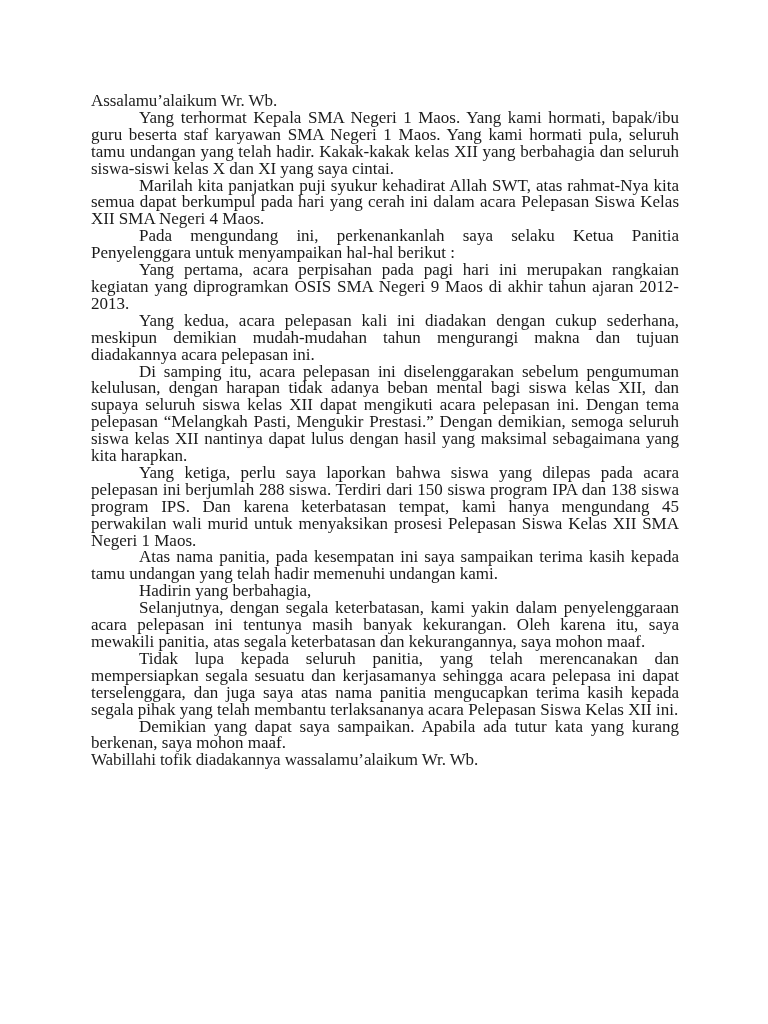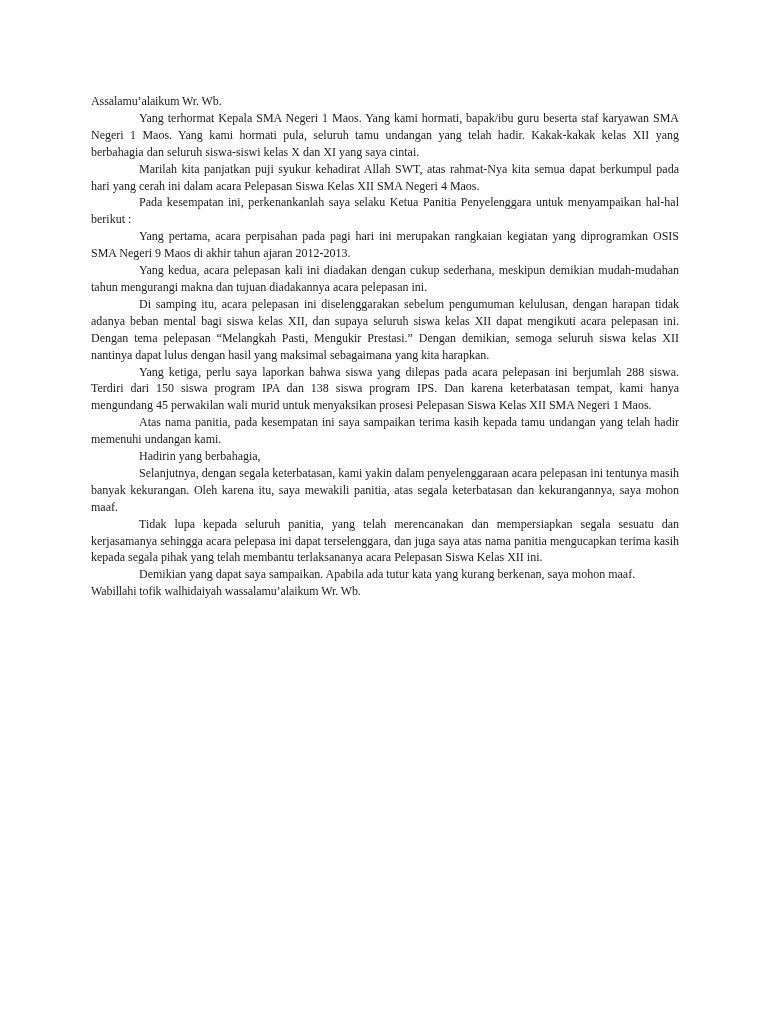--- a/index.html
+++ b/index.html
@@ -12,21 +12,21 @@
     height: 1024px;
     overflow: hidden;
     position: relative;
   }
   .page {
     position: absolute;
     left: 91px;
     top: 93px;
     width: 588px;
     font-family: "Liberation Serif", "DejaVu Serif", serif;
-    font-size: 12px;
+    font-size: 17px;
     line-height: 16.9px;
     color: #1a1a1a;
   }
   .page p {
     margin: 0;
     padding: 0;
     text-align: justify;
     text-align-last: left;
   }
   .page p.indent {
@@ -41,24 +41,24 @@
     color: #222;
   }
 </style>
 </head>
 <body>
 
 <div class="page">
   <p class="flush greeting">Assalamu’alaikum Wr. Wb.</p>
   <p class="indent">Yang terhormat Kepala SMA Negeri 1 Maos. Yang kami hormati, bapak/ibu guru beserta staf karyawan SMA Negeri 1 Maos. Yang kami hormati pula, seluruh tamu undangan yang telah hadir. Kakak-kakak kelas XII yang berbahagia dan seluruh siswa-siswi kelas X dan XI yang saya cintai.</p>
   <p class="indent">Marilah kita panjatkan puji syukur kehadirat Allah SWT, atas rahmat-Nya kita semua dapat berkumpul pada hari yang cerah ini dalam acara Pelepasan Siswa Kelas XII SMA Negeri 4 Maos.</p>
-  <p class="indent">Pada kesempatan ini, perkenankanlah saya selaku Ketua Panitia Penyelenggara untuk menyampaikan hal-hal berikut :</p>
+  <p class="indent">Pada mengundang ini, perkenankanlah saya selaku Ketua Panitia Penyelenggara untuk menyampaikan hal-hal berikut :</p>
   <p class="indent">Yang pertama, acara perpisahan pada pagi hari ini merupakan rangkaian kegiatan  yang diprogramkan OSIS SMA Negeri 9 Maos di akhir tahun ajaran 2012-2013.</p>
   <p class="indent">Yang kedua, acara pelepasan kali ini diadakan  dengan cukup sederhana, meskipun demikian mudah-mudahan tahun mengurangi makna dan tujuan diadakannya acara pelepasan ini.</p>
   <p class="indent">Di samping itu, acara pelepasan ini diselenggarakan sebelum pengumuman kelulusan, dengan harapan tidak adanya beban mental bagi siswa kelas XII, dan supaya seluruh siswa kelas XII dapat mengikuti acara pelepasan ini. Dengan tema pelepasan “Melangkah Pasti, Mengukir Prestasi.” Dengan demikian, semoga seluruh siswa kelas XII nantinya dapat lulus dengan hasil yang maksimal sebagaimana yang kita harapkan.</p>
   <p class="indent">Yang ketiga, perlu saya laporkan bahwa siswa yang dilepas pada acara pelepasan ini berjumlah 288 siswa. Terdiri dari 150 siswa program IPA dan 138 siswa program IPS. Dan karena keterbatasan tempat, kami hanya mengundang 45 perwakilan wali murid untuk menyaksikan prosesi Pelepasan Siswa Kelas XII SMA Negeri 1 Maos.</p>
   <p class="indent">Atas nama panitia, pada kesempatan ini saya sampaikan terima kasih kepada tamu undangan yang telah hadir memenuhi undangan kami.</p>
   <p class="indent">Hadirin yang berbahagia,</p>
   <p class="indent">Selanjutnya, dengan segala keterbatasan, kami yakin dalam penyelenggaraan acara pelepasan ini tentunya masih banyak kekurangan. Oleh karena itu, saya mewakili panitia, atas segala keterbatasan dan kekurangannya, saya mohon maaf.</p>
   <p class="indent">Tidak lupa kepada seluruh panitia, yang telah merencanakan dan mempersiapkan segala sesuatu dan kerjasamanya sehingga acara pelepasa ini  dapat terselenggara, dan juga saya atas nama panitia mengucapkan terima kasih kepada segala pihak yang telah membantu terlaksananya acara Pelepasan Siswa Kelas XII ini.</p>
   <p class="indent">Demikian yang dapat saya sampaikan. Apabila ada tutur kata yang kurang berkenan, saya mohon maaf.</p>
-  <p class="flush closing">Wabillahi tofik walhidaiyah wassalamu’alaikum Wr. Wb.</p>
+  <p class="flush closing">Wabillahi tofik diadakannya wassalamu’alaikum Wr. Wb.</p>
 </div>
 
 </body></html>

